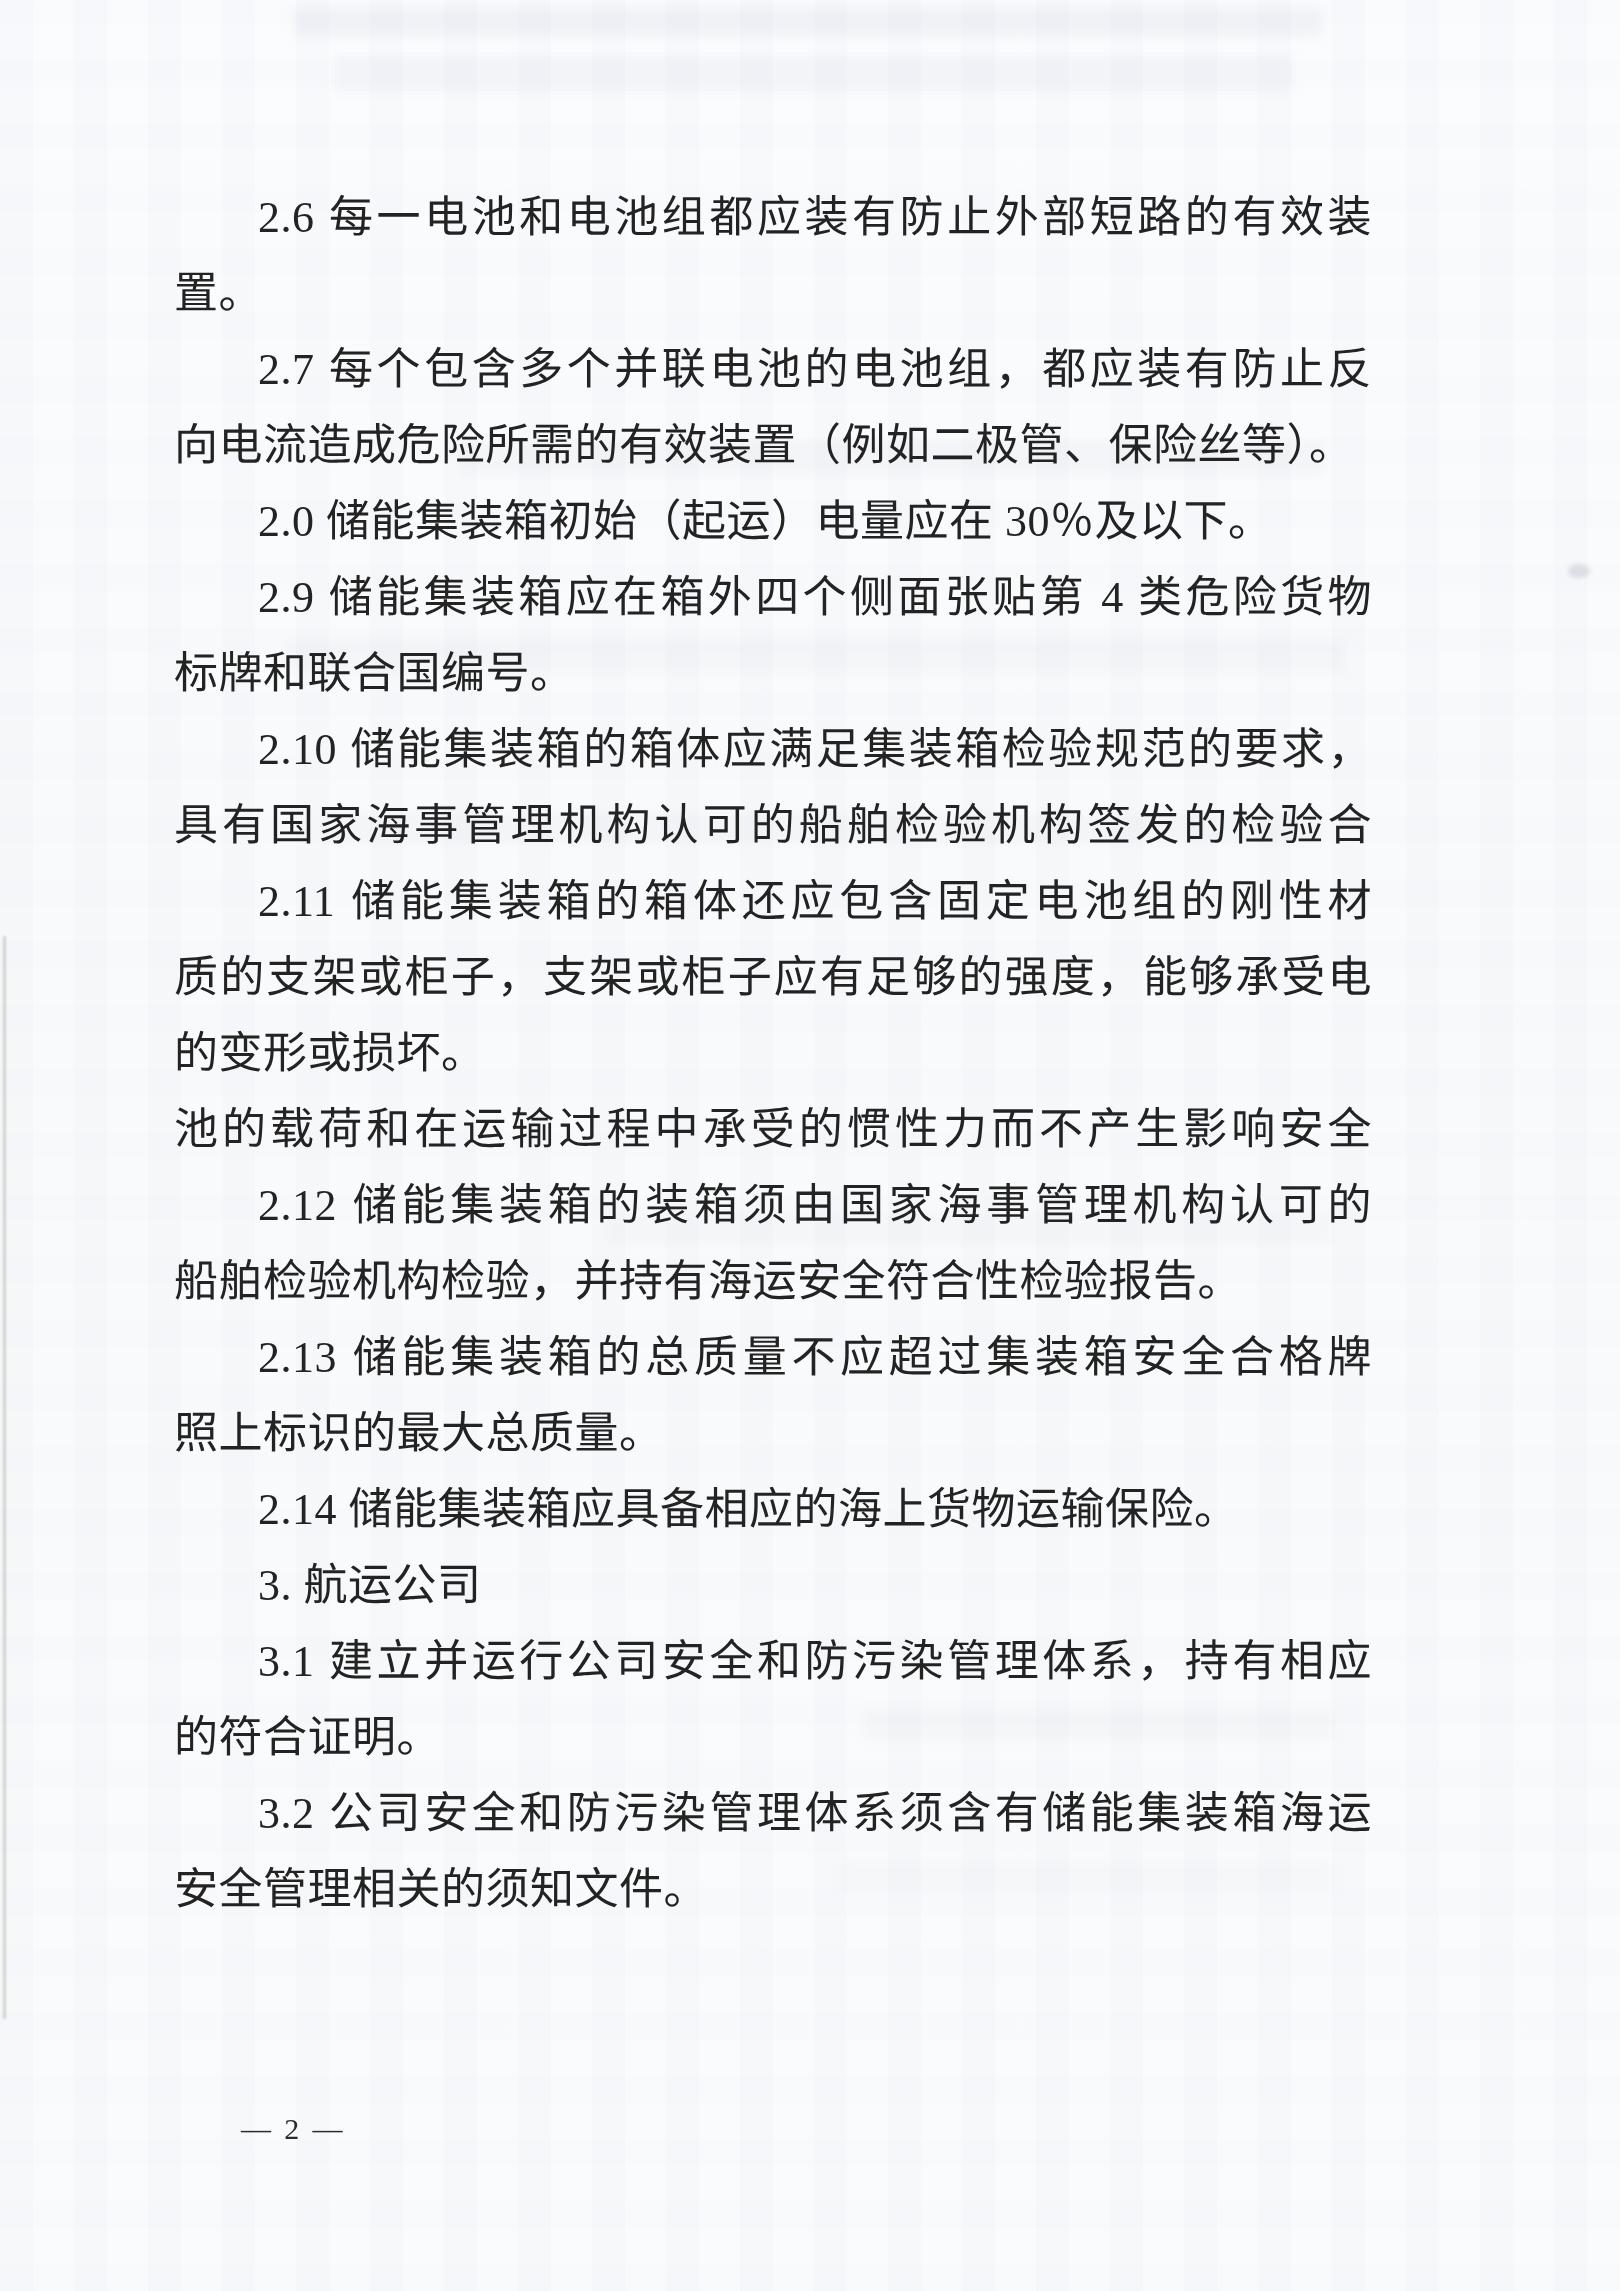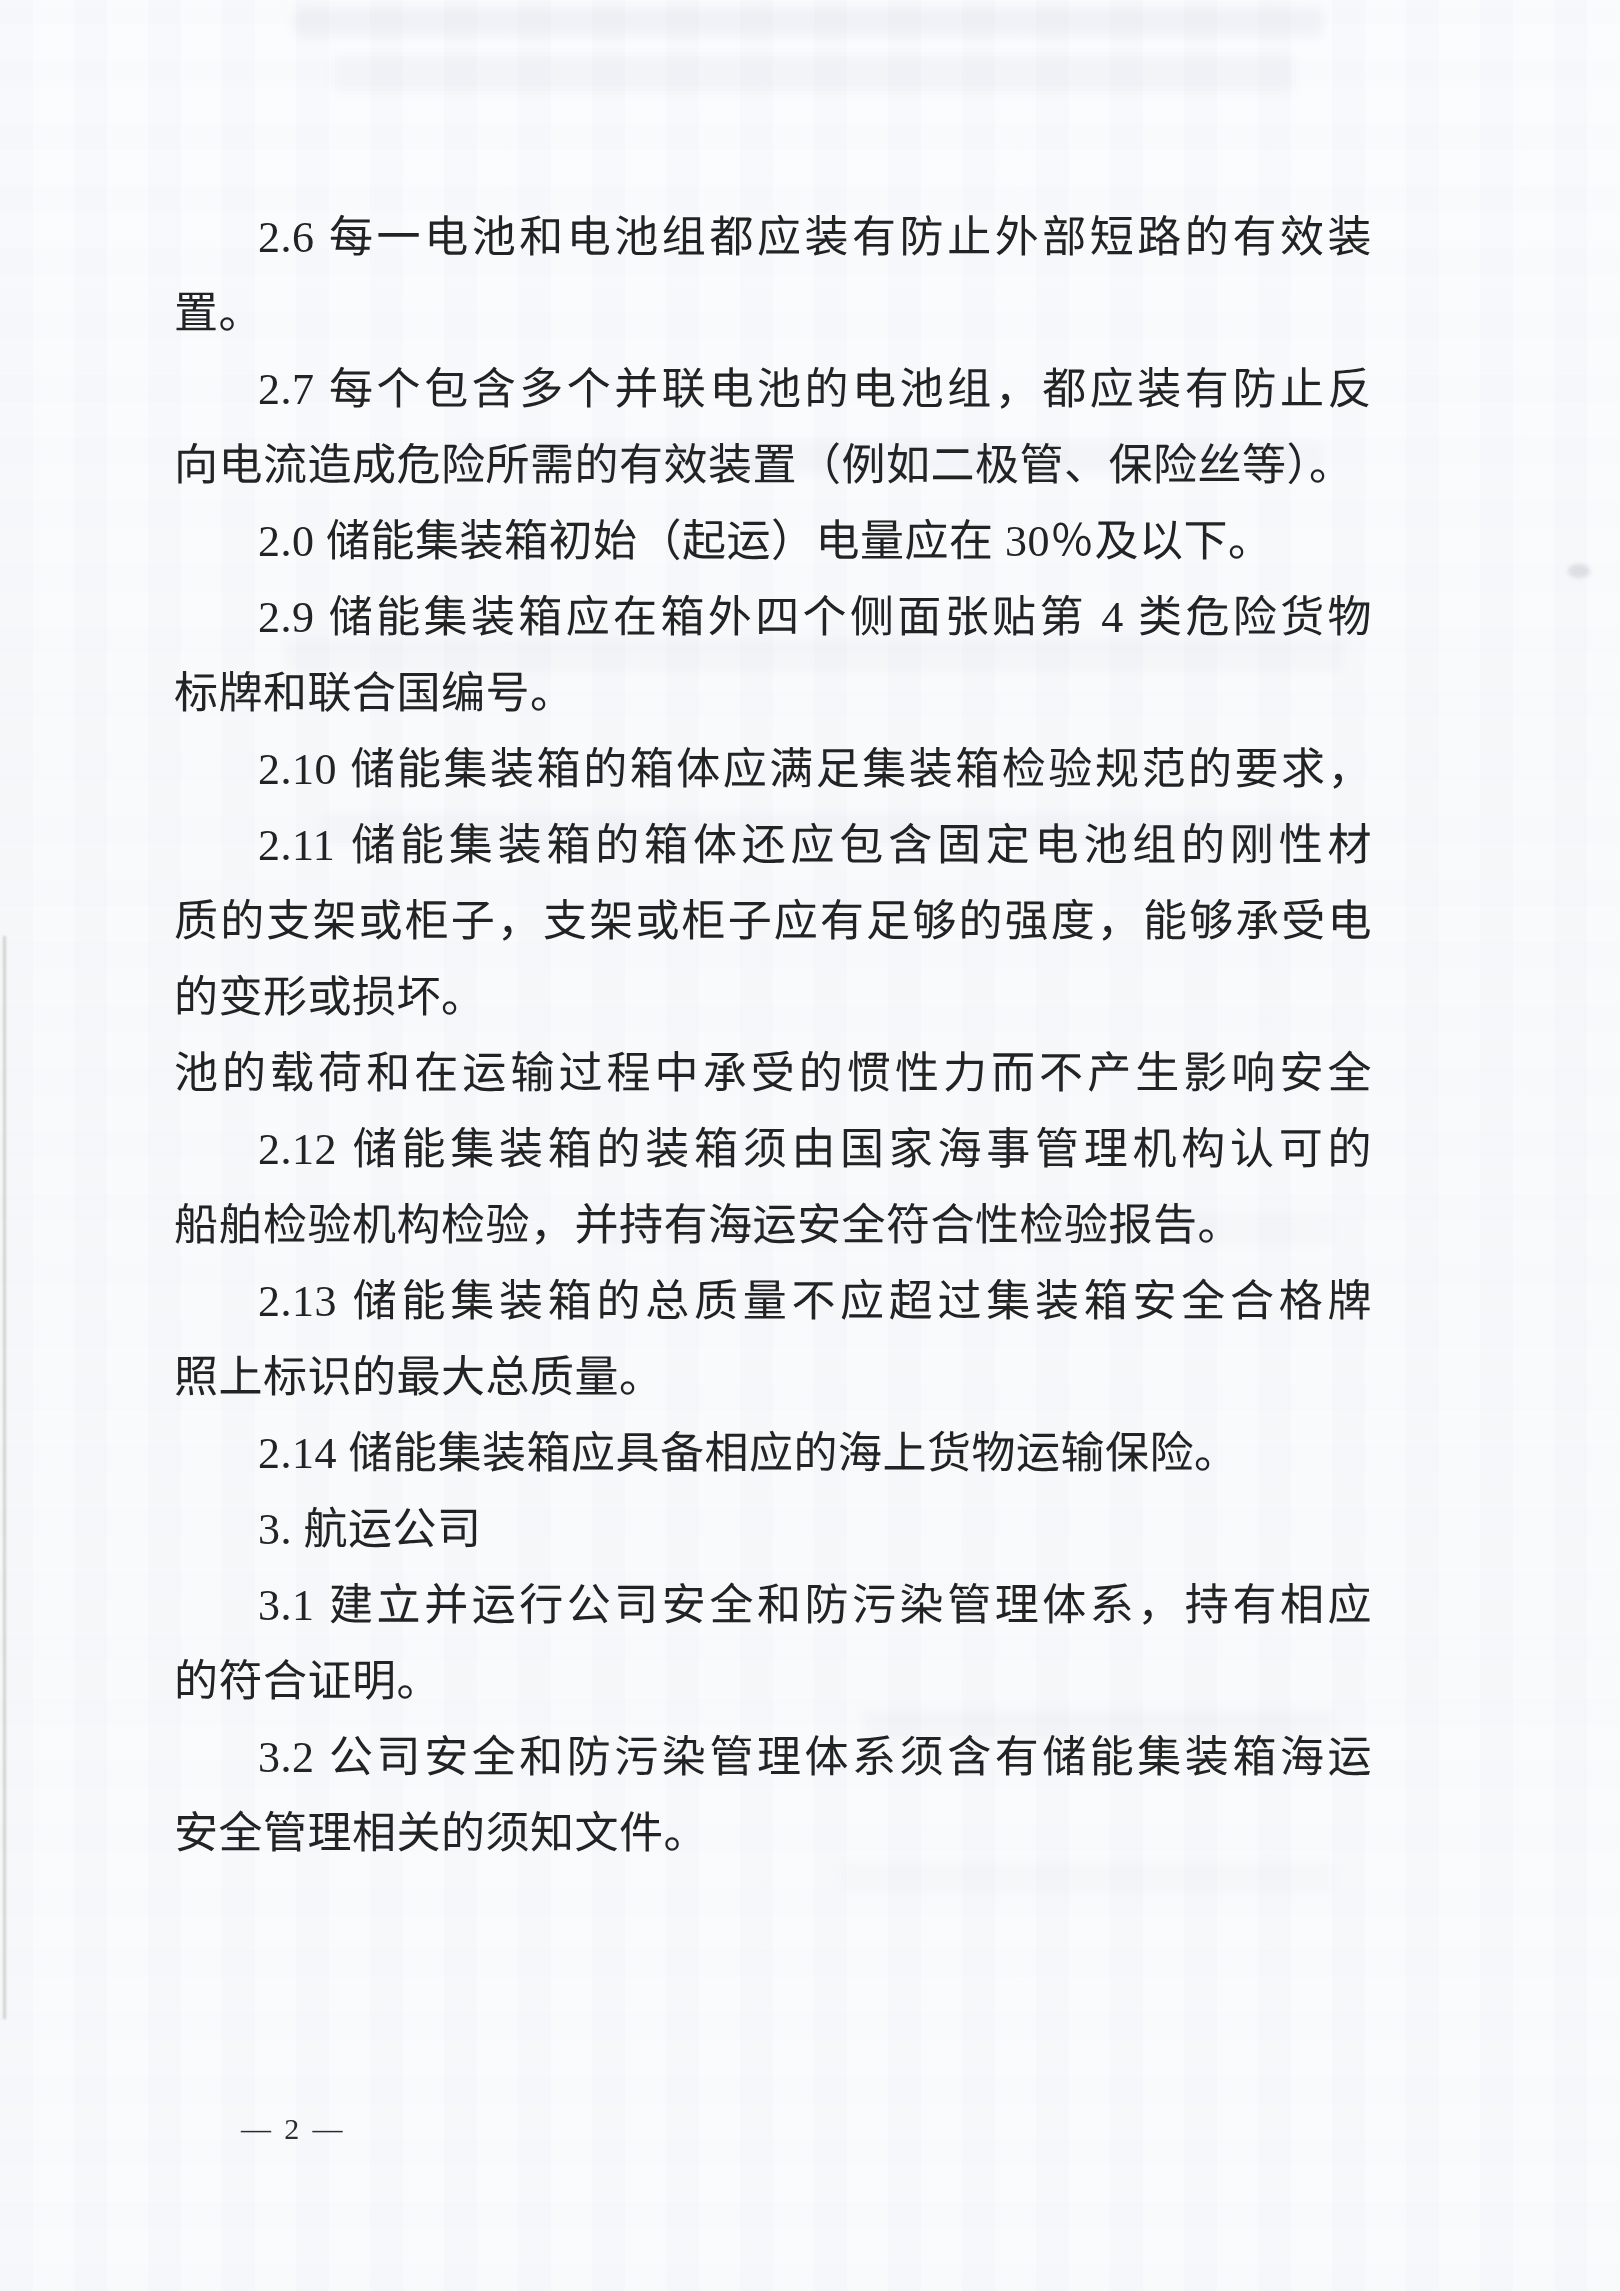--- a/index.html
+++ b/index.html
@@ -61,21 +61,21 @@
     background: rgba(130,138,155,0.22);
     filter: blur(2px);
     border-radius: 50%;
     pointer-events: none;
   }
 
   
   #text-block {
     position: absolute;
     left: 174px;
-    top: 200px;
+    top: 180px;
     width: 1198px;
   }
   .text-line {
     height: 76px;
     line-height: 76px;
     font-size: 44px;
     color: #232323;
     letter-spacing: 0.5px;
     white-space: pre;
     text-rendering: optimizeLegibility;
@@ -119,20 +119,21 @@
 
 <div id="text-block">
     <div class="text-line indent justify">2.6 每一电池和电池组都应装有防止外部短路的有效装</div>
     <div class="text-line">置。</div>
     <div class="text-line indent justify">2.7 每个包含多个并联电池的电池组，都应装有防止反</div>
     <div class="text-line">向电流造成危险所需的有效装置（例如二极管、保险丝等）。</div>
     <div class="text-line indent">2.0 储能集装箱初始（起运）电量应在 30％及以下。</div>
     <div class="text-line indent justify">2.9 储能集装箱应在箱外四个侧面张贴第 4 类危险货物</div>
     <div class="text-line">标牌和联合国编号。</div>
     <div class="text-line indent justify">2.10 储能集装箱的箱体应满足集装箱检验规范的要求，</div>
+    <div class="text-line justify">具有国家海事管理机构认可的船舶检验机构签发的检验合</div>
     <div class="text-line indent justify">2.11 储能集装箱的箱体还应包含固定电池组的刚性材</div>
     <div class="text-line justify">质的支架或柜子，支架或柜子应有足够的强度，能够承受电</div>
     <div class="text-line">的变形或损坏。</div>
     <div class="text-line justify">池的载荷和在运输过程中承受的惯性力而不产生影响安全</div>
     <div class="text-line indent justify">2.12 储能集装箱的装箱须由国家海事管理机构认可的</div>
     <div class="text-line">船舶检验机构检验，并持有海运安全符合性检验报告。</div>
     <div class="text-line indent justify">2.13 储能集装箱的总质量不应超过集装箱安全合格牌</div>
     <div class="text-line">照上标识的最大总质量。</div>
     <div class="text-line indent">2.14 储能集装箱应具备相应的海上货物运输保险。</div>
     <div class="text-line indent">3. 航运公司</div>

